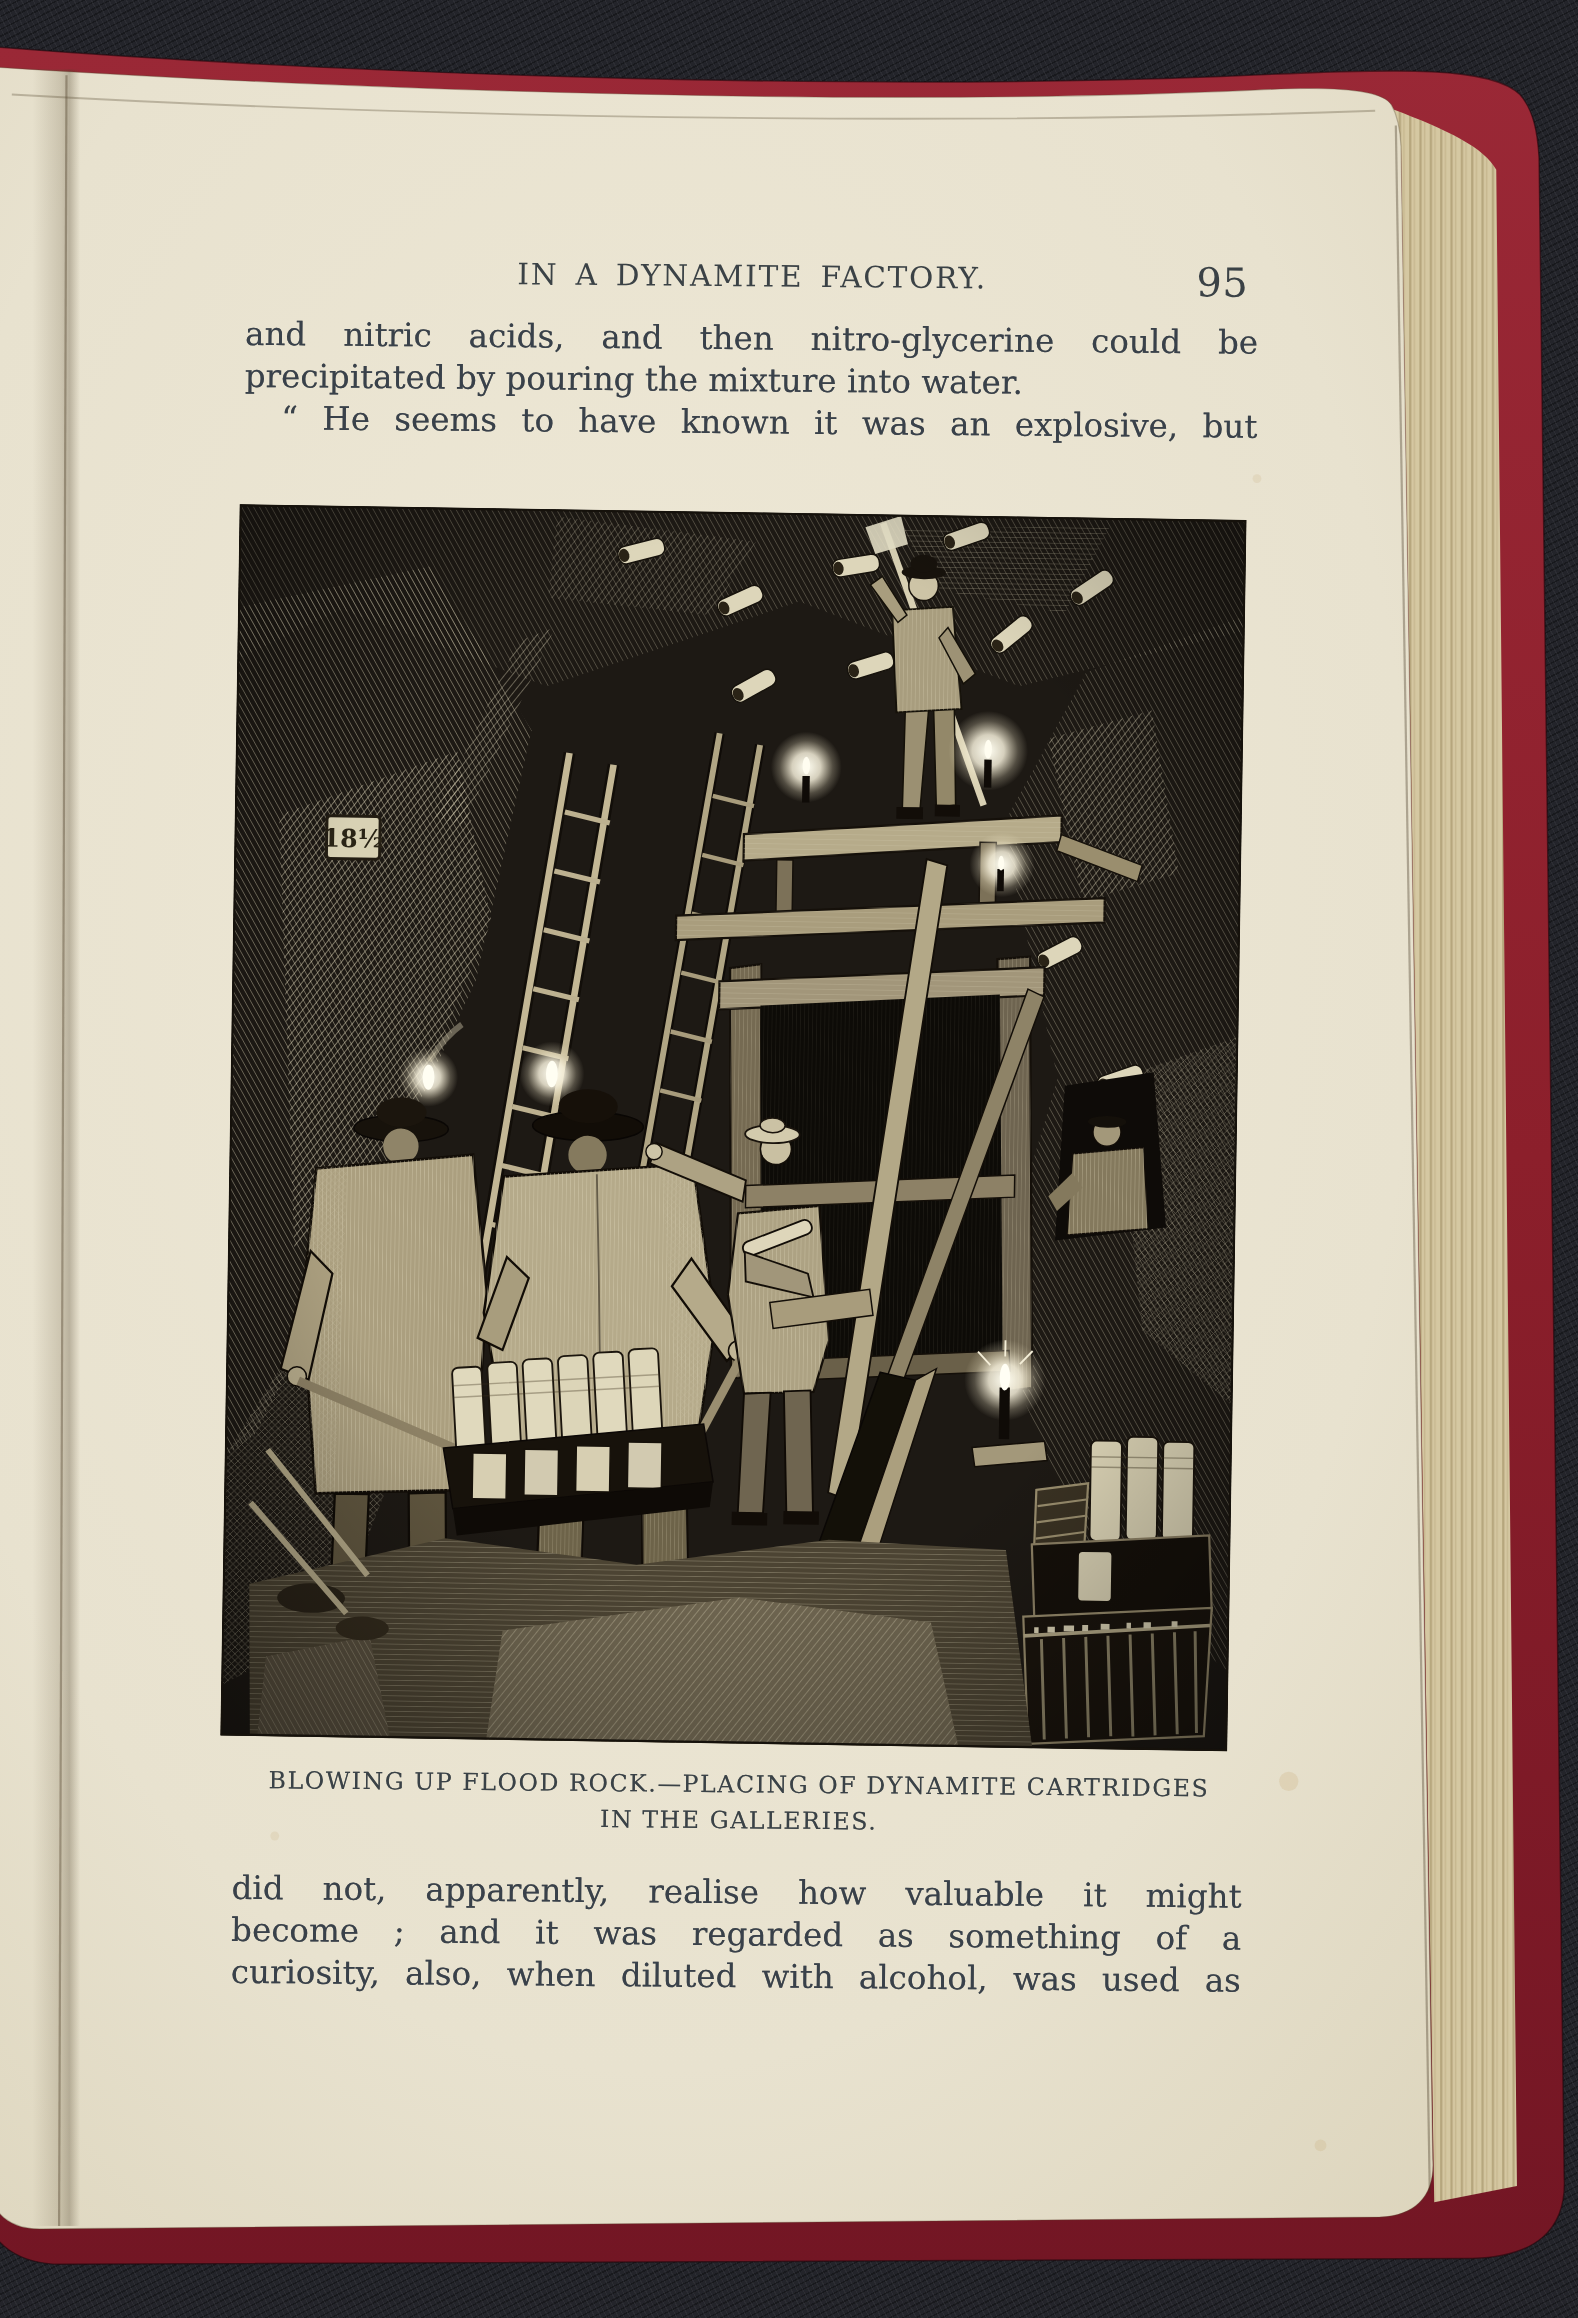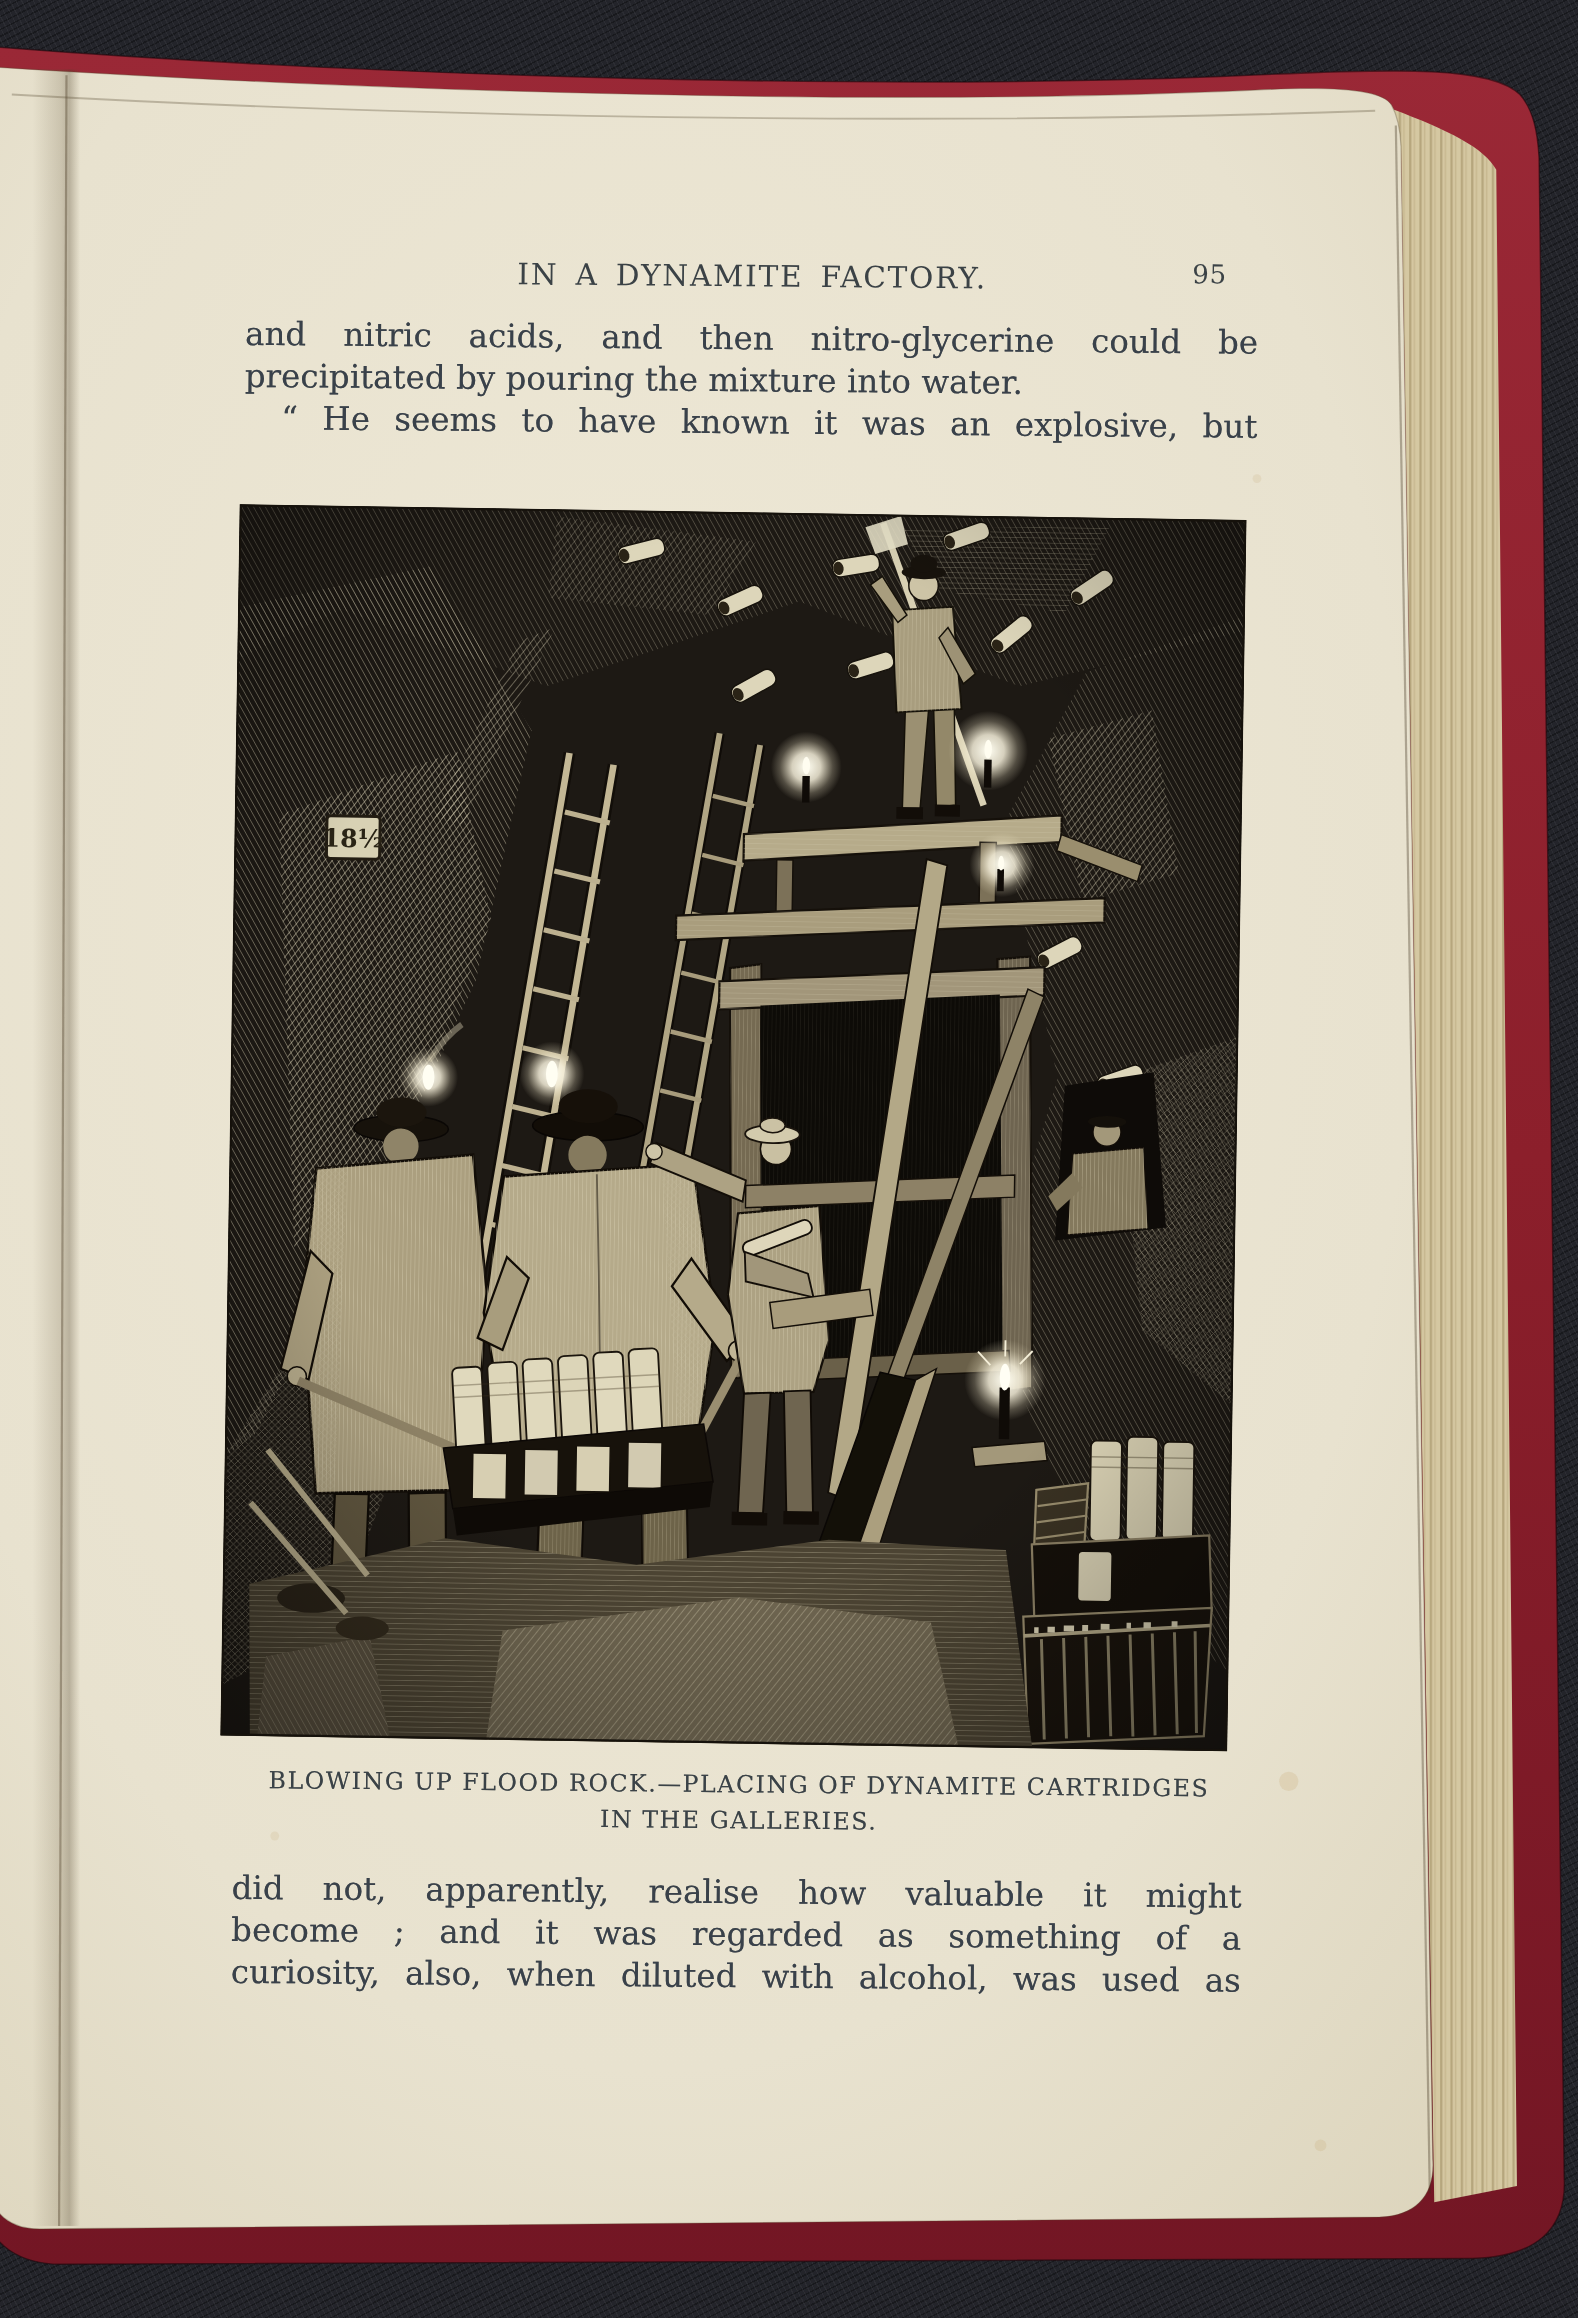--- a/index.html
+++ b/index.html
@@ -16,21 +16,21 @@
     position:absolute;left:0;top:0;width:1579px;height:2319px;
     transform:rotate(0.5deg);transform-origin:251px 236px;
     color:#3a4145;
   }
   .running-head{
     position:absolute;left:246px;top:255px;width:1013px;height:44px;
     font-size:29.5px;letter-spacing:1.8px;word-spacing:5.9px;text-align:center;
     color:#3b4246;
   }
   .running-head .pagenum{
-    position:absolute;right:32px;top:-4.4px;font-size:26px;letter-spacing:0.7px;text-align:center;
+    position:absolute;right:10px;top:-4.4px;font-size:40px;letter-spacing:0.7px;text-align:center;
   }
   .para{
     position:absolute;left:246px;width:1013px;
     font-size:32.5px;line-height:42px;color:#39414a;
     text-shadow:0 0 0.5px rgba(42,48,52,0.55);
   }
   #intro-para{top:313px;}
   #closing-para{top:1867px;left:246px;width:1010px;font-size:32.5px;line-height:42px;}
   .jline{text-align:justify;text-align-last:justify;}
   .qline{padding-left:37px;}

